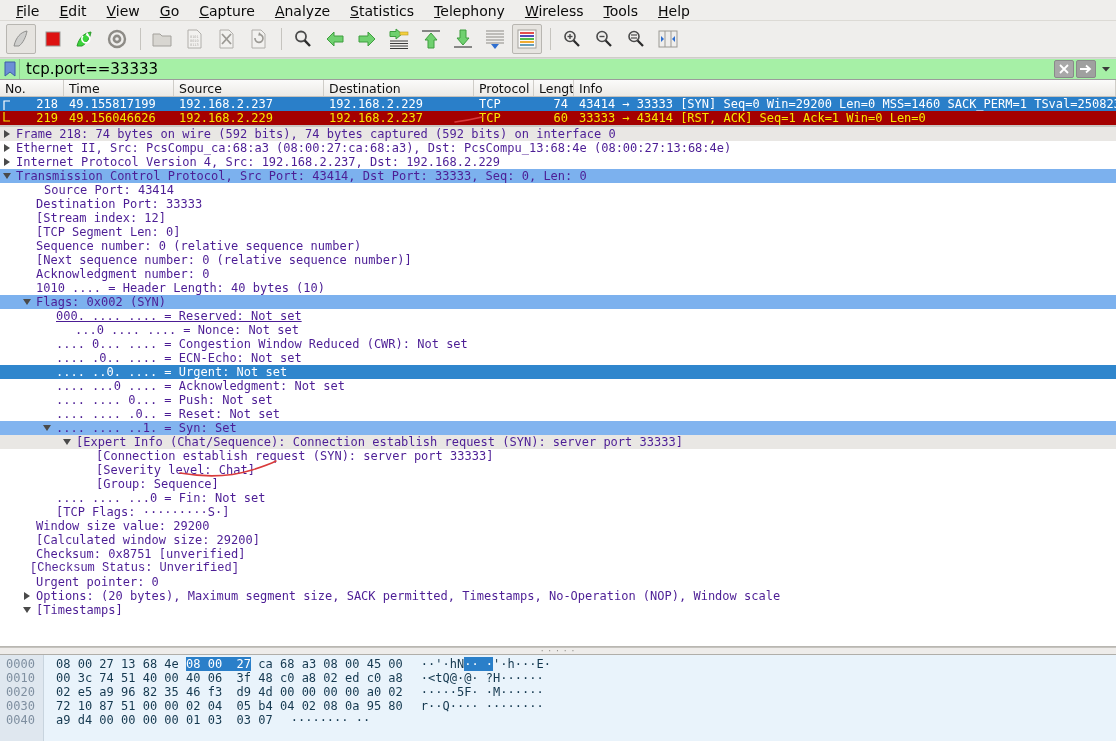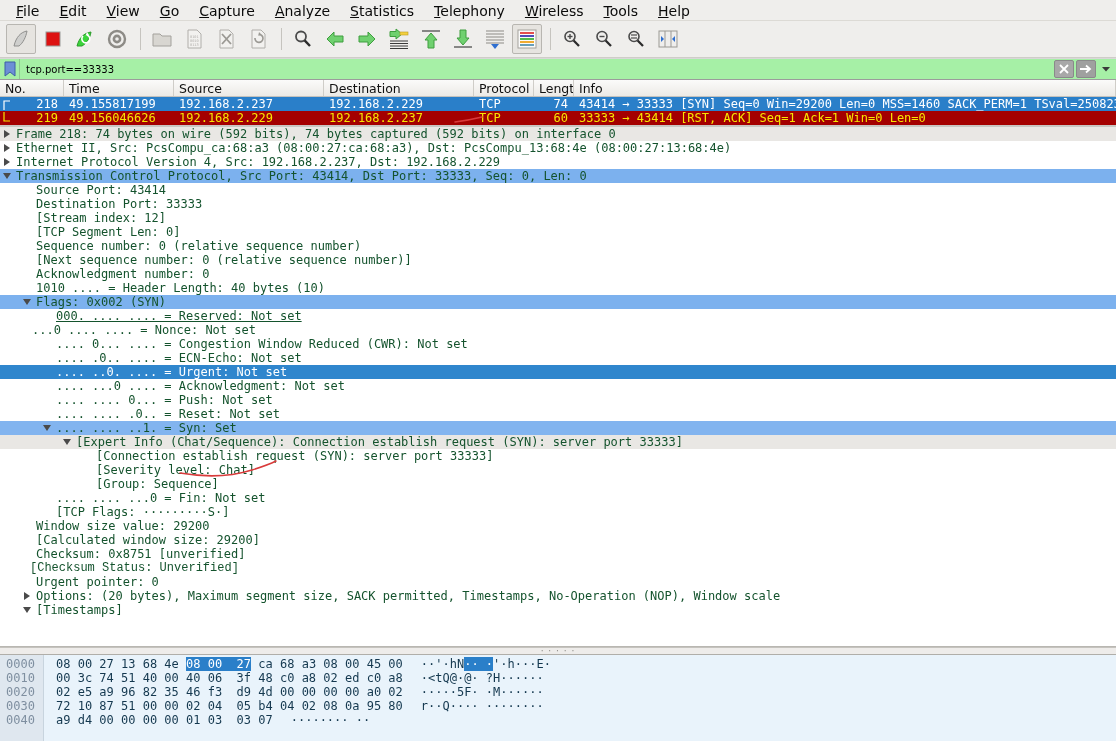--- a/index.html
+++ b/index.html
@@ -77,21 +77,21 @@
     width: 20px;
     background: #a6f0a6;
     display: flex; align-items: center; justify-content: center;
     border-right: 1px solid #8fc98f;
   }
   .filter-input {
     flex: 1;
     background: #a6f0a6;
     display: flex; align-items: center;
     padding-left: 6px;
-    font-size: 10px;
+    font-size: 15px;
     color: #000;
     font-family: "DejaVu Sans", sans-serif;
     letter-spacing: 0px;
   }
   .filter-btns { display: flex; align-items: center; background:#a6f0a6; padding-right:2px;}
   .fbtn {
     width: 20px; height: 18px;
     margin-left: 2px;
     border: 1px solid #8a8a8a;
     background: #a8a8a8;
@@ -157,21 +157,21 @@
     overflow: hidden;
     position: relative;
     border-bottom: 1px solid #b9b7b2;
   }
   .tree-row {
     height: 14px;
     display: flex;
     align-items: center;
     font-family: "DejaVu Sans Mono", monospace;
     font-size: 12px;
-    color: #14532d;
+    color: #4c1d95;
     white-space: nowrap;
     position: relative;
   }
   .tree-row.hl-light { background: #e9e7e4; }
   .tree-row.hl-blue  { background: #7cb1ee; }
   .tree-row.hl-blue2 { background: #82b4ef; }
   .tree-row.hl-blue-dark { background: #2f86cd; color:#ffffff; }
   .tw { width: 14px; flex: 0 0 14px; display:flex; align-items:center; justify-content:center;}
   .tri {
     width: 0; height: 0;
@@ -496,21 +496,21 @@
           <span class="tri tri-right"></span>
         </span>
         <span class="tree-label">Internet Protocol Version 4, Src: 192.168.2.237, Dst: 192.168.2.229</span>
       </div>
       <div class="tree-row hl-blue" style="padding-left: 0px;">
         <span class="tw">
           <span class="tri tri-down"></span>
         </span>
         <span class="tree-label">Transmission Control Protocol, Src Port: 43414, Dst Port: 33333, Seq: 0, Len: 0</span>
       </div>
-      <div class="tree-row" style="padding-left: 20px;">
+      <div class="tree-row" style="padding-left: 28px;">
         <span class="tw"></span>
         <span class="tree-label">Source Port: 43414</span>
       </div>
       <div class="tree-row" style="padding-left: 20px;">
         <span class="tw"></span>
         <span class="tree-label">Destination Port: 33333</span>
       </div>
       <div class="tree-row" style="padding-left: 20px;">
         <span class="tw"></span>
         <span class="tree-label">[Stream index: 12]</span>
@@ -538,21 +538,21 @@
       <div class="tree-row hl-blue" style="padding-left: 20px;">
         <span class="tw">
           <span class="tri tri-down"></span>
         </span>
         <span class="tree-label">Flags: 0x002 (SYN)</span>
       </div>
       <div class="tree-row" style="padding-left: 40px; text-decoration: underline;">
         <span class="tw"></span>
         <span class="tree-label">000. .... .... = Reserved: Not set</span>
       </div>
-      <div class="tree-row" style="padding-left: 16px;">
+      <div class="tree-row" style="padding-left: 59px;">
         <span class="tw"></span>
         <span class="tree-label">...0 .... .... = Nonce: Not set</span>
       </div>
       <div class="tree-row" style="padding-left: 40px;">
         <span class="tw"></span>
         <span class="tree-label">.... 0... .... = Congestion Window Reduced (CWR): Not set</span>
       </div>
       <div class="tree-row" style="padding-left: 40px;">
         <span class="tw"></span>
         <span class="tree-label">.... .0.. .... = ECN-Echo: Not set</span>

